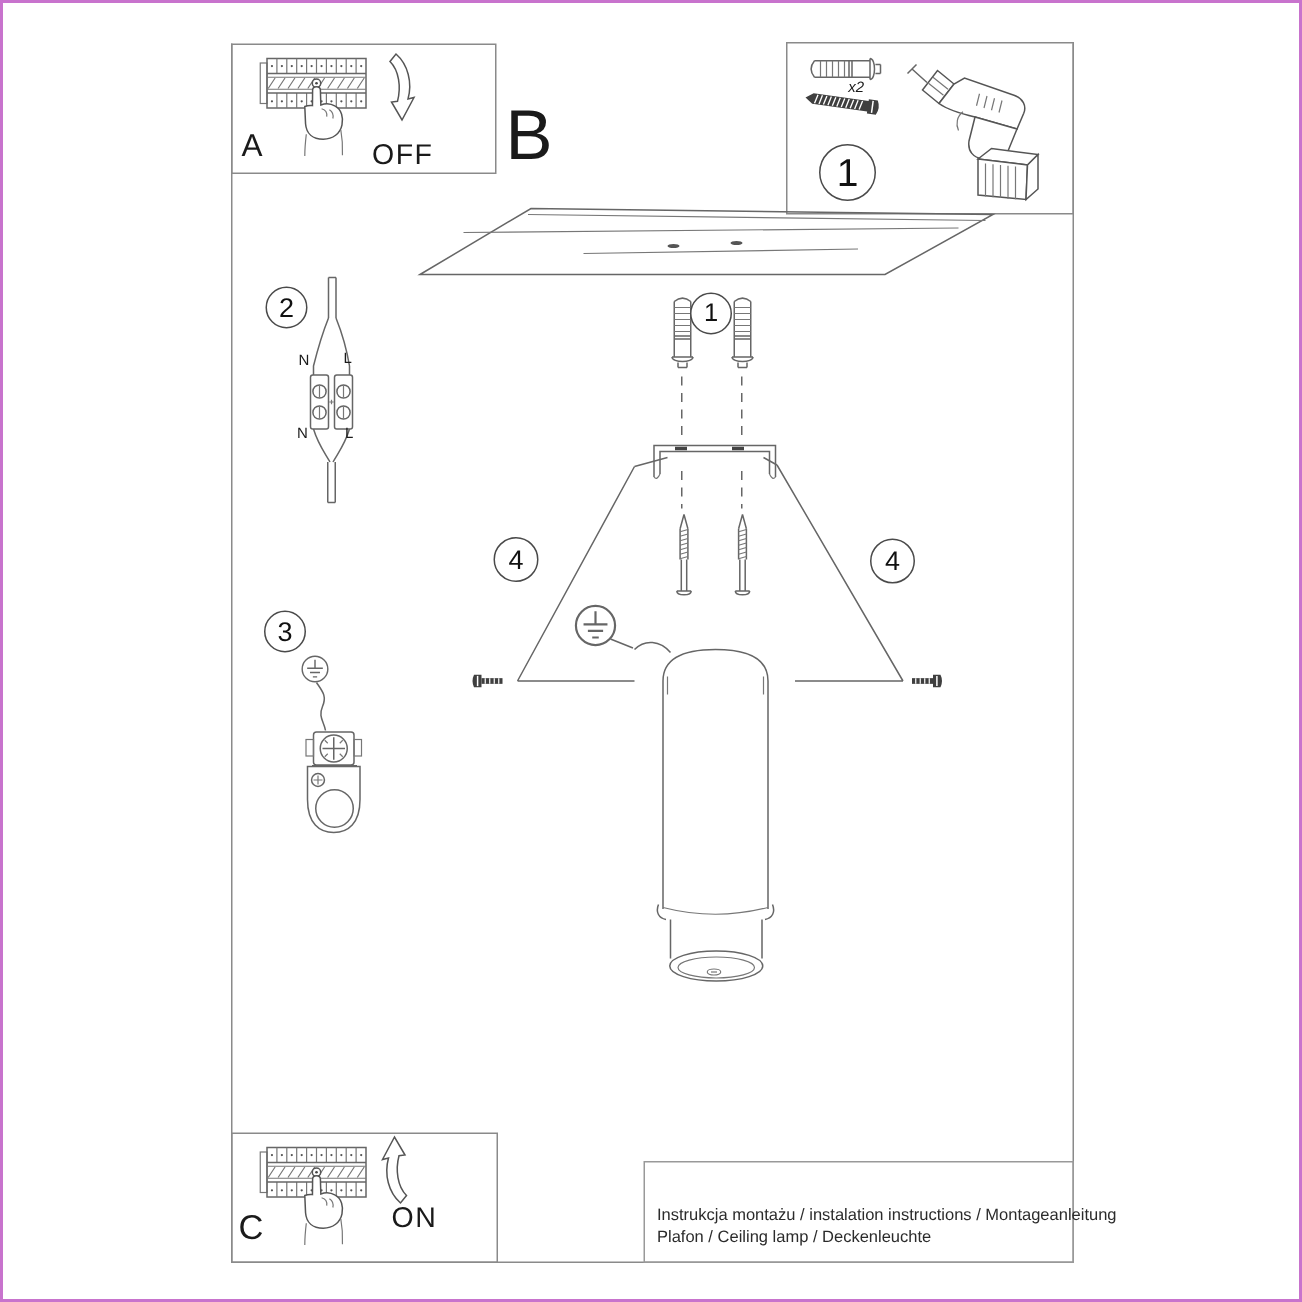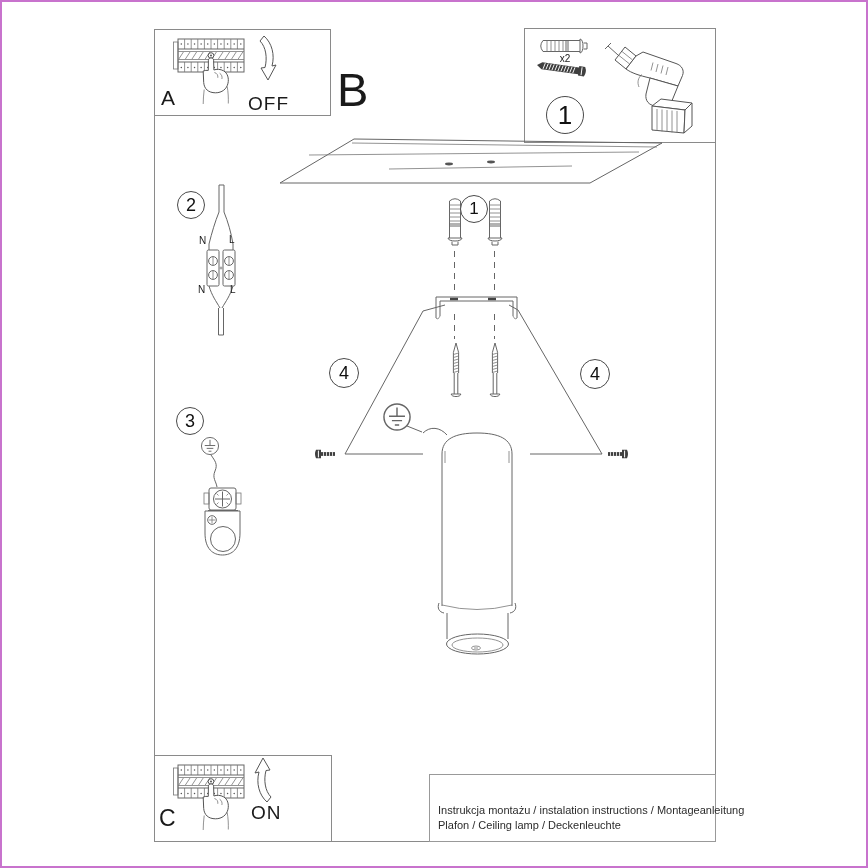--- a/index.html
+++ b/index.html
@@ -219,22 +219,22 @@
     </g>
     <g>
       <use href="#arrow-down" xlink:href="#arrow-down" transform="translate(265,800) rotate(180)"></use>
     </g>
   </svg>
 
   <div class="lbl" style="left:159px;top:84px;font-size:21px;">A</div>
   <div class="lbl" style="left:246px;top:76px;font-size:19px;letter-spacing:1px;margin-top:15px;">OFF</div>
   <div class="lbl" style="left:335px;top:60px;font-size:47px;">B</div>
   <div class="lbl" style="left:157px;top:803px;font-size:23px;">C</div>
-  <div class="lbl" style="left:249px;top:800px;font-size:19px;letter-spacing:1px;">ON</div>
-  <div class="lbl" style="left:552px;top:51px;width:22px;text-align:center;font-size:10px;">x2</div>
+  <div class="lbl" style="left:259px;top:800px;font-size:19px;letter-spacing:1px;">ON</div>
+  <div class="lbl" style="left:552px;top:51px;width:22px;text-align:right;font-size:10px;font-style:italic;">x2</div>
 
   <div class="badge" style="left:544px;top:94px;width:38px;height:38px;font-size:26px;">1</div>
   <div class="badge" style="left:458px;top:193px;width:28px;height:28px;font-size:17px;">1</div>
   <div class="badge" style="left:175px;top:189px;width:28px;height:28px;font-size:18px;">2</div>
   <div class="badge" style="left:174px;top:405px;width:28px;height:28px;font-size:18px;">3</div>
   <div class="badge" style="left:327px;top:356px;width:30px;height:30px;font-size:18px;">4</div>
   <div class="badge" style="left:578px;top:357px;width:30px;height:30px;font-size:18px;">4</div>
 
   <div class="lbl" style="left:197px;top:233px;font-size:10px;">N</div>
   <div class="lbl" style="left:227px;top:232px;font-size:10px;">L</div>

